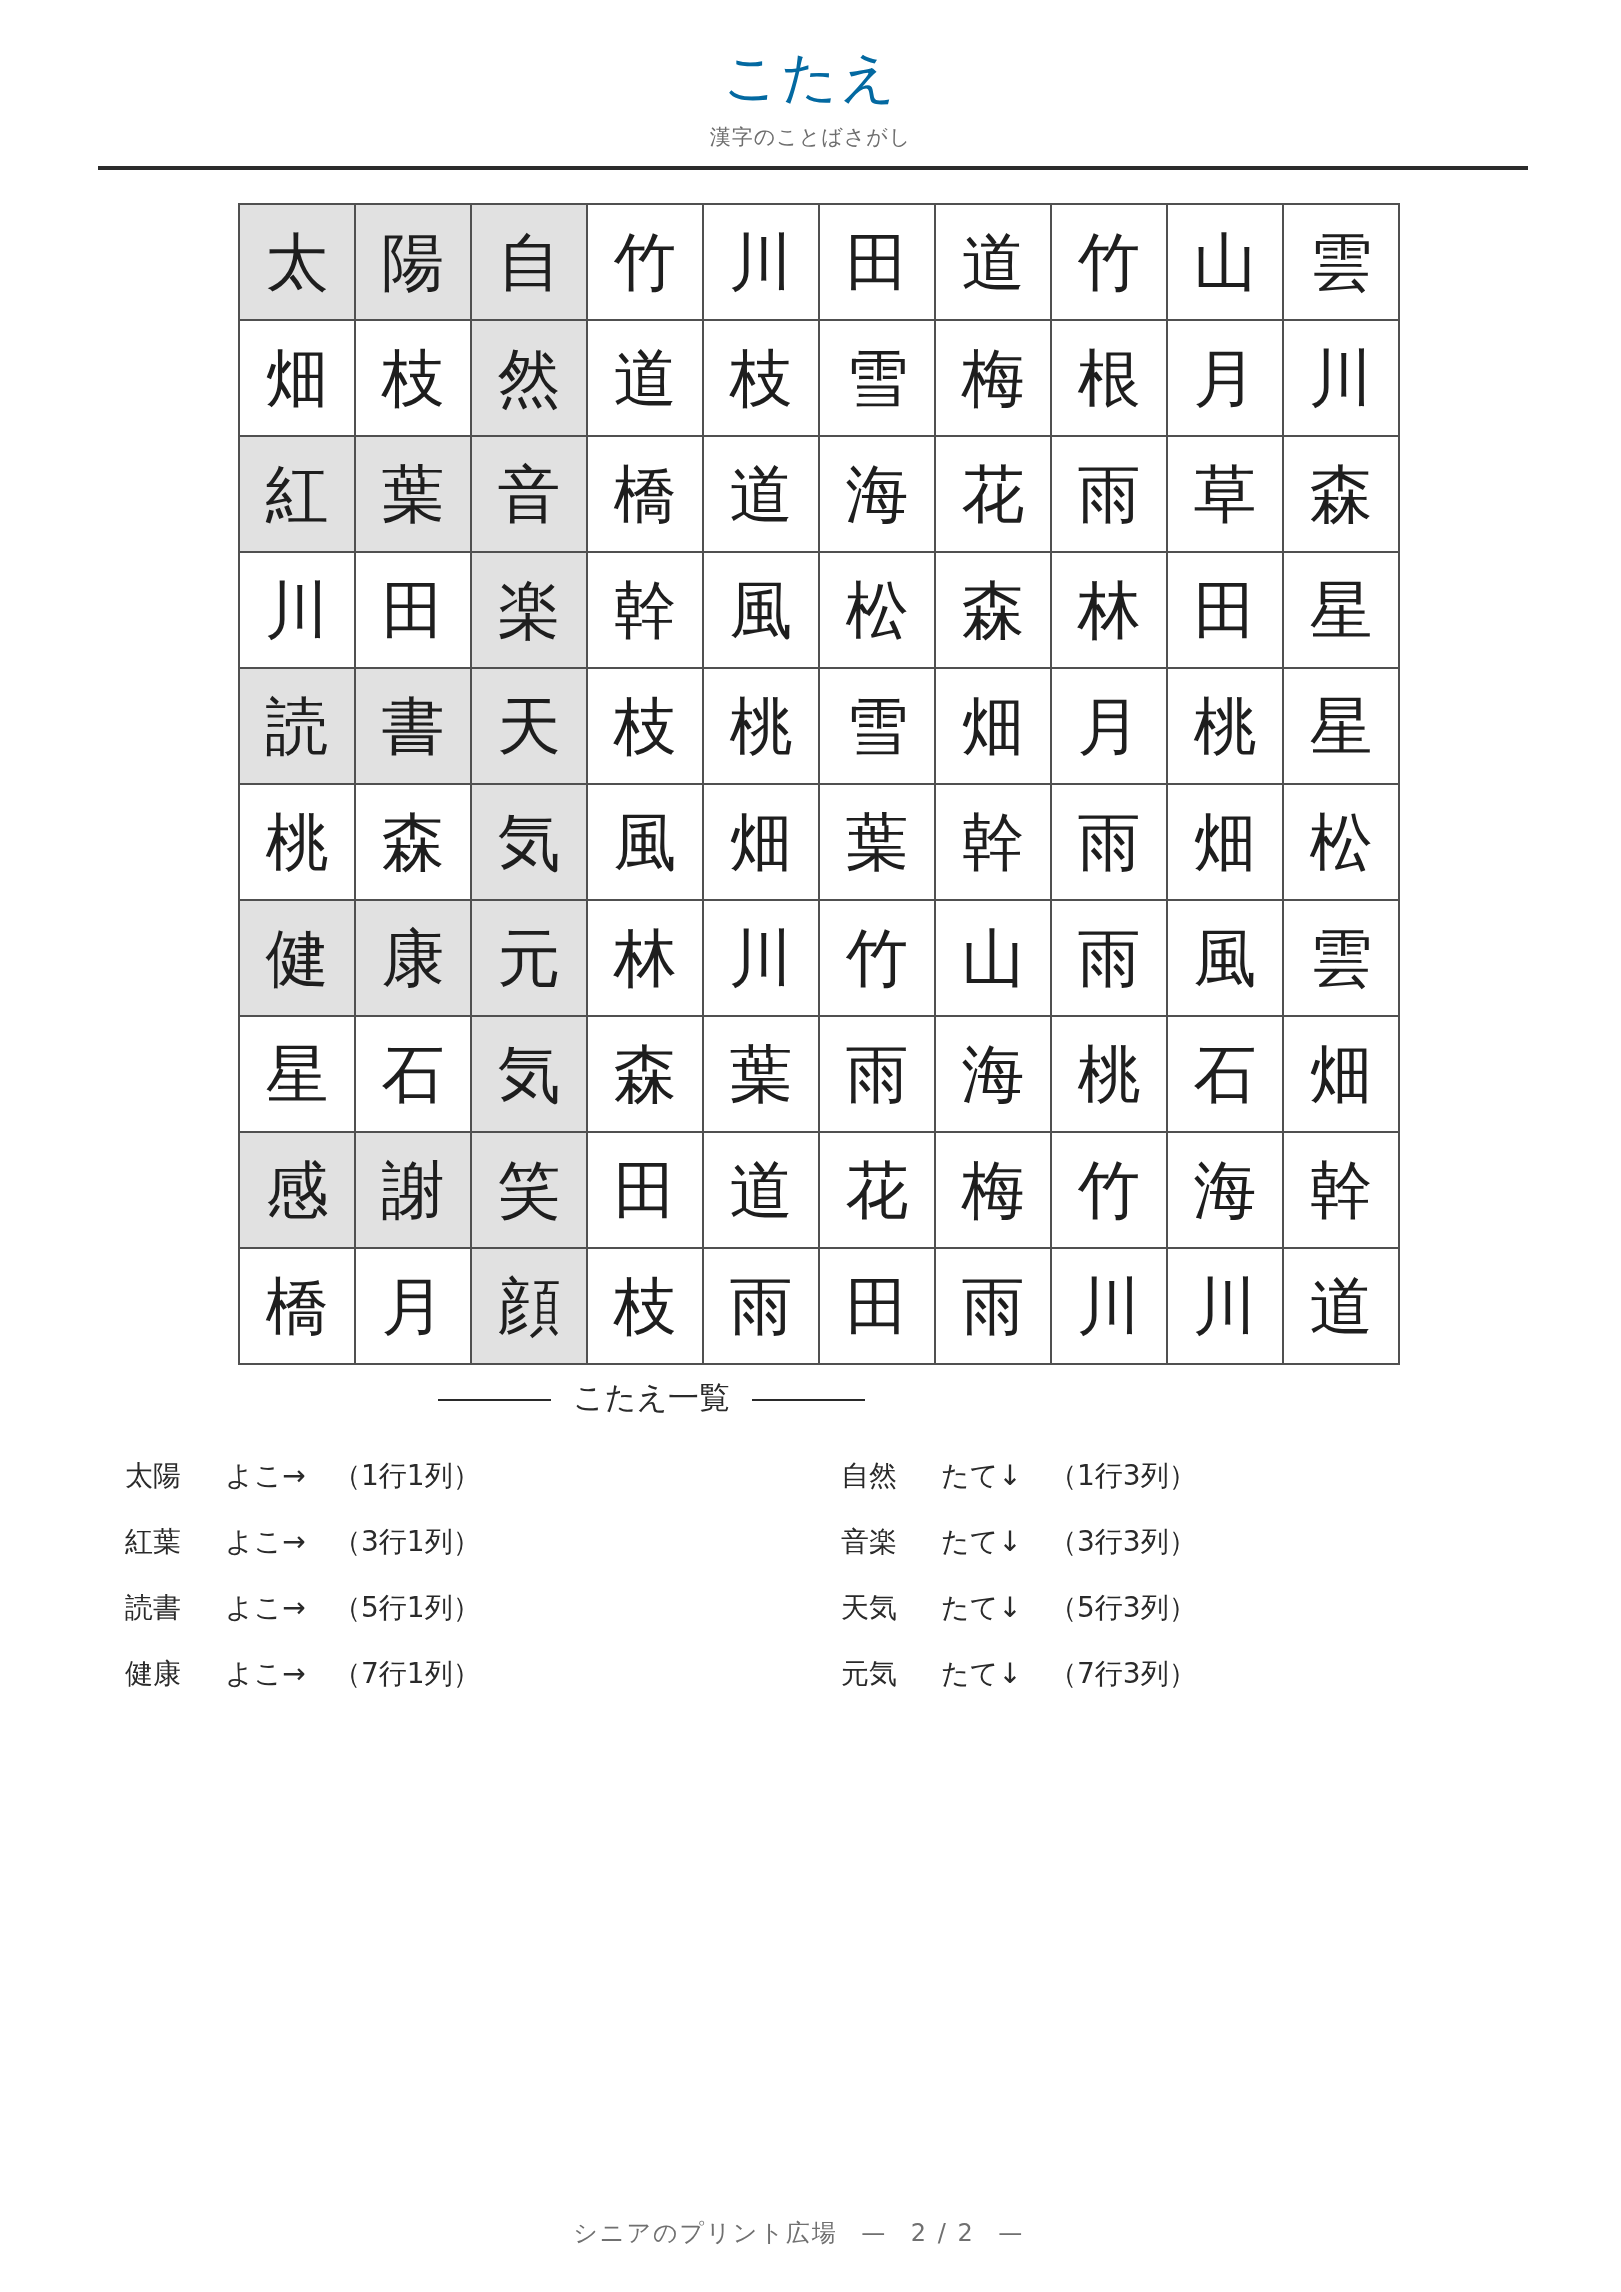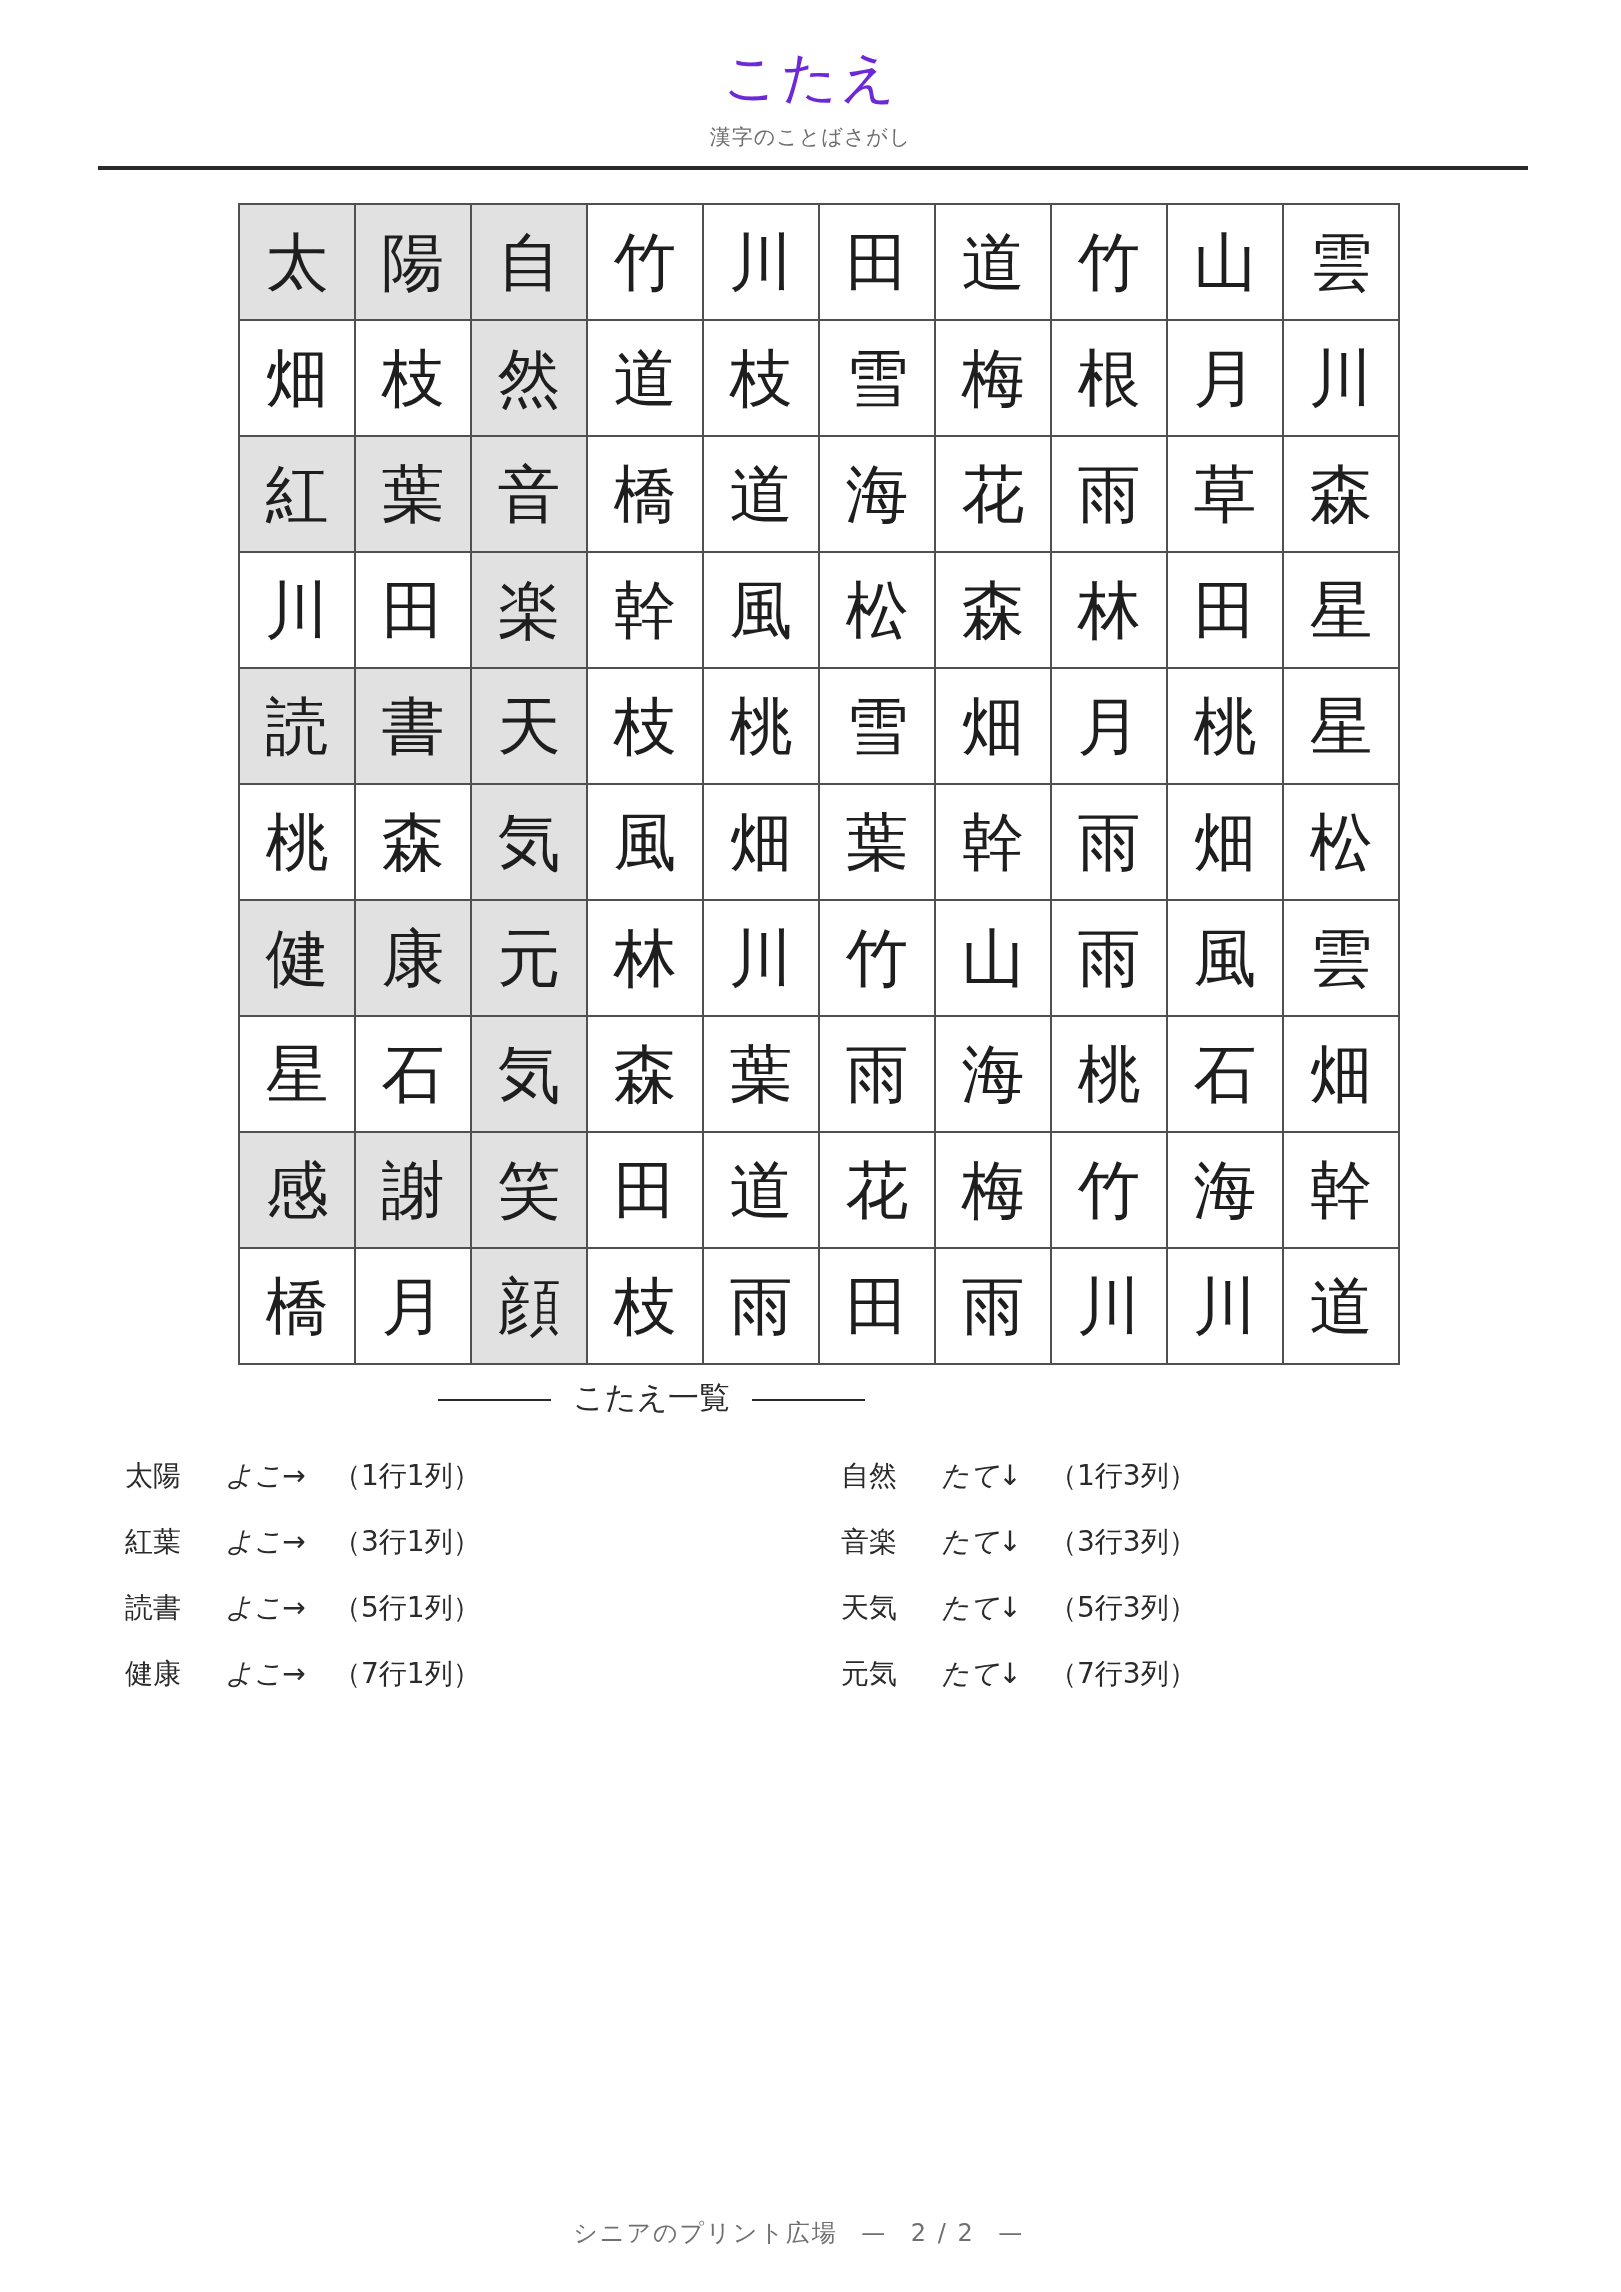--- a/index.html
+++ b/index.html
@@ -16,21 +16,21 @@
       overflow: hidden;
     }
     .title {
       position: absolute;
       left: 0;
       top: 43px;
       width: 1621px;
       text-align: center;
       font-size: 55px;
       line-height: 69px;
-      color: #6d28d9;
+      color: #0369a1;
       letter-spacing: 2px;
     }
     .subtitle {
       position: absolute;
       left: 0;
       top: 120px;
       width: 1621px;
       text-align: center;
       font-size: 21px;
       line-height: 35px;
@@ -100,21 +100,20 @@
       line-height: 35px;
       white-space: nowrap;
     }
     .answer-row .word {
       display: inline-block;
       width: 100px;
     }
     .answer-row .dir {
       display: inline-block;
       width: 108px;
-      font-style: italic;
     }
     .footer {
       position: absolute;
       left: 0;
       top: 2219px;
       width: 1621px;
       text-align: center;
       font-size: 24px;
       line-height: 29px;
       color: #707070;

